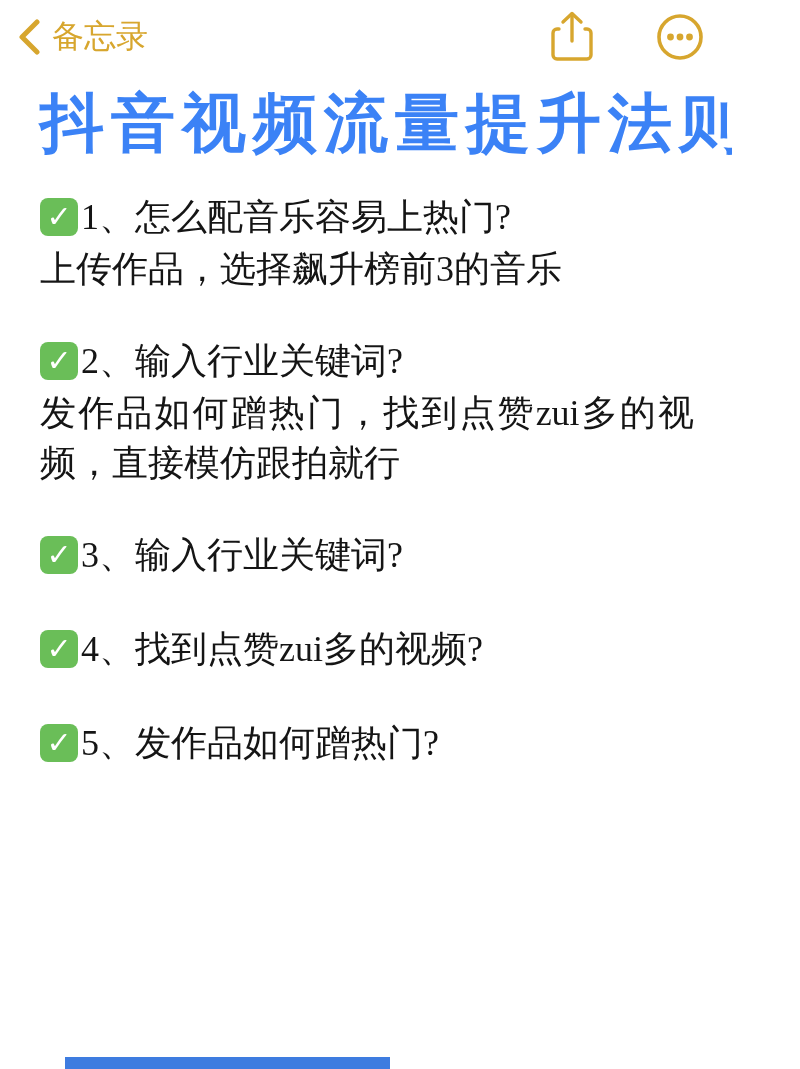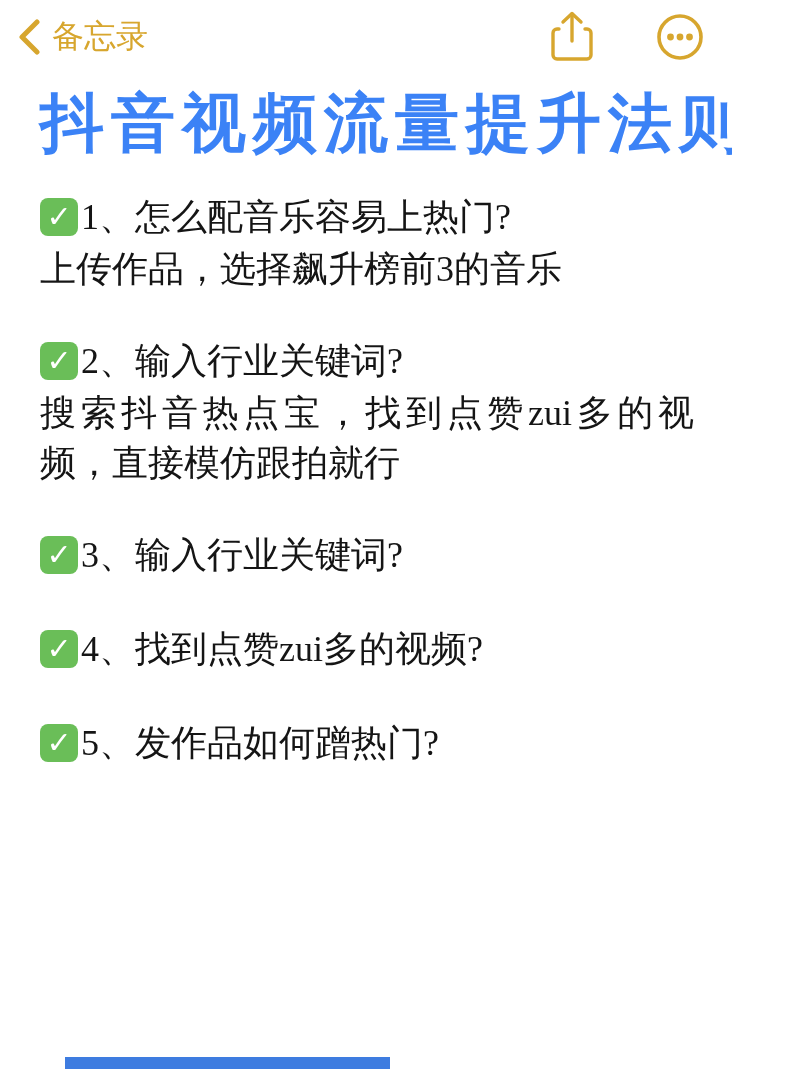--- a/index.html
+++ b/index.html
@@ -131,21 +131,21 @@
       </div>
       <div class="answer">上传作品，选择飙升榜前3的音乐</div>
     </div>
 
     <div class="qa-section">
       <div class="q-line">
         <span class="check-box">✓</span>
         <span class="q-number">2、</span>
         <span class="q-text">输入行业关键词?</span>
       </div>
-      <div class="answer">搜索抖音热点宝，找到点赞zui多的视频，直接模仿跟拍就行</div>
+      <div class="answer">发作品如何蹭热门，找到点赞zui多的视频，直接模仿跟拍就行</div>
     </div>
 
     <div class="qa-section">
       <div class="q-line">
         <span class="check-box">✓</span>
         <span class="q-number">3、</span>
         <span class="q-text">输入行业关键词?</span>
       </div>
     </div>
 

